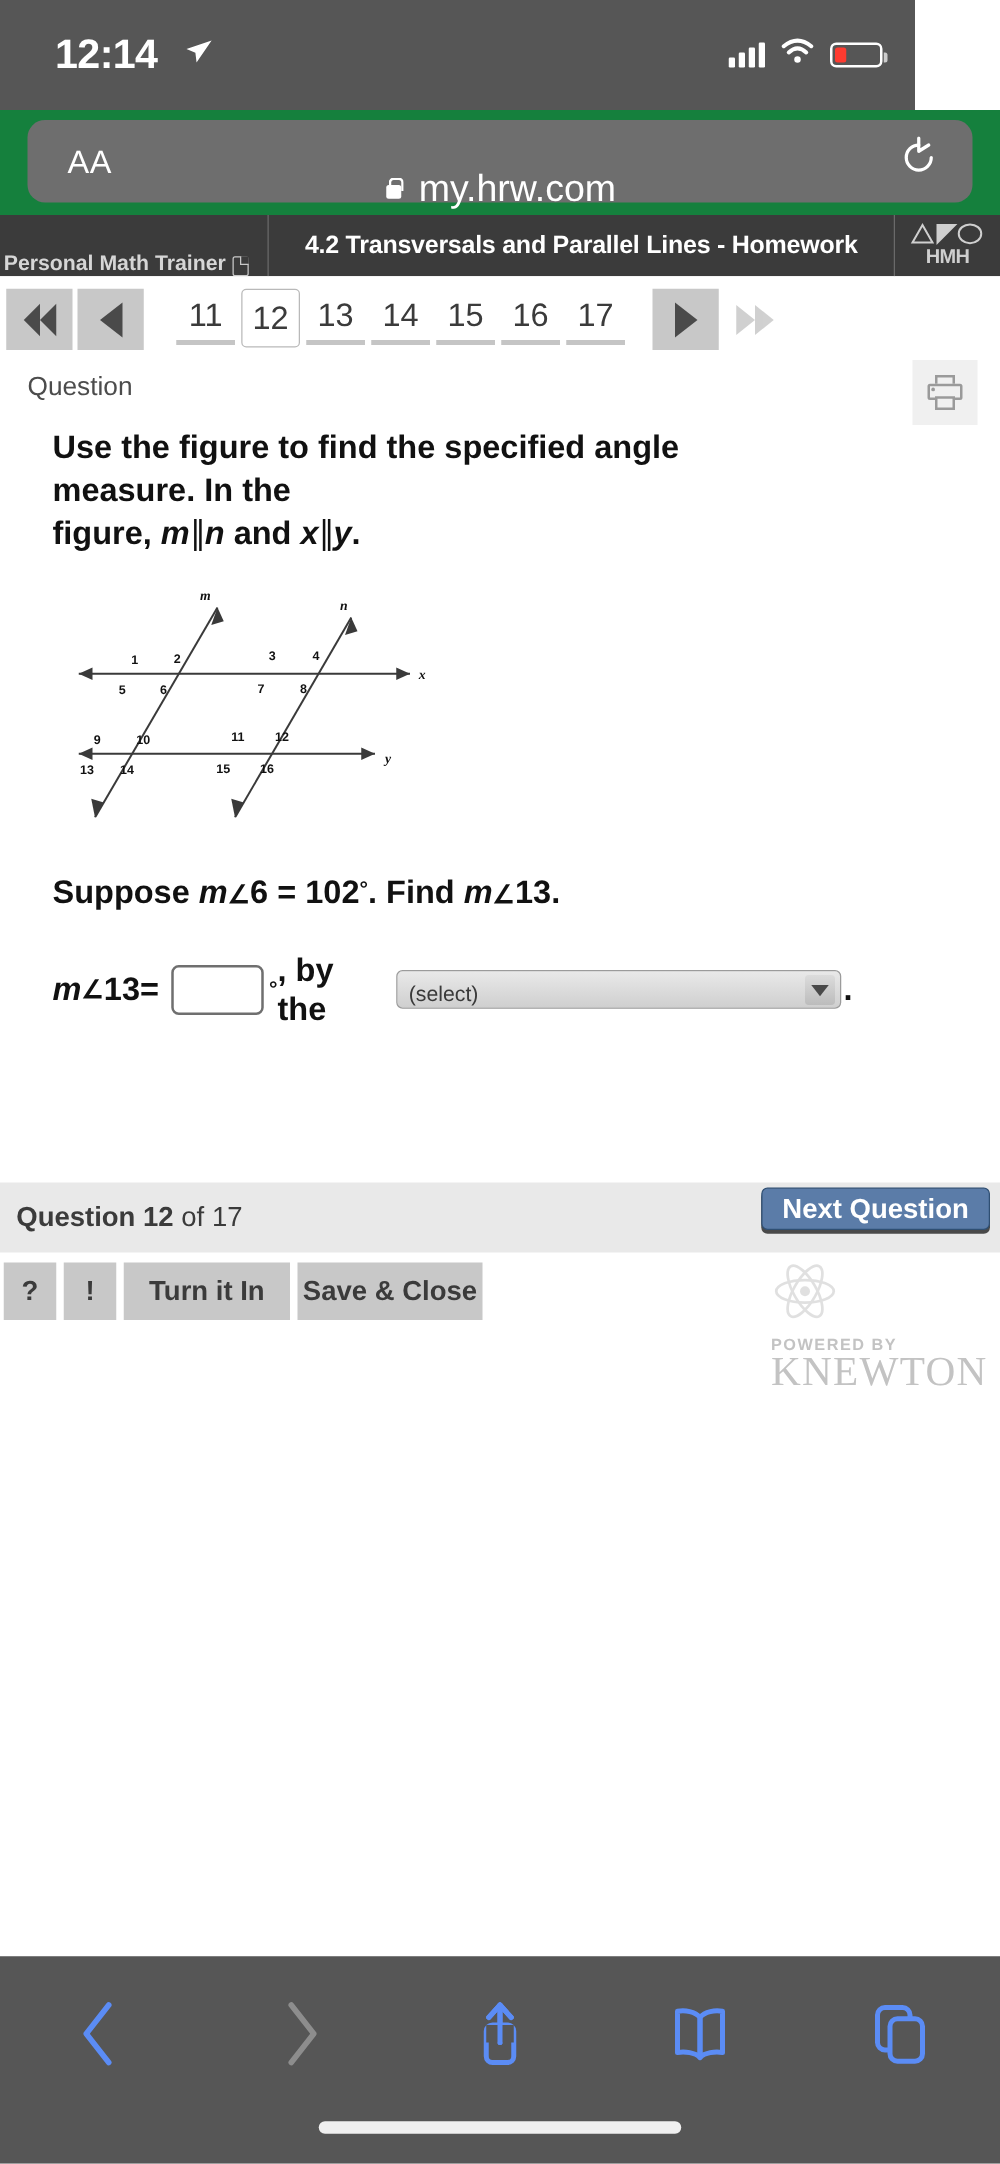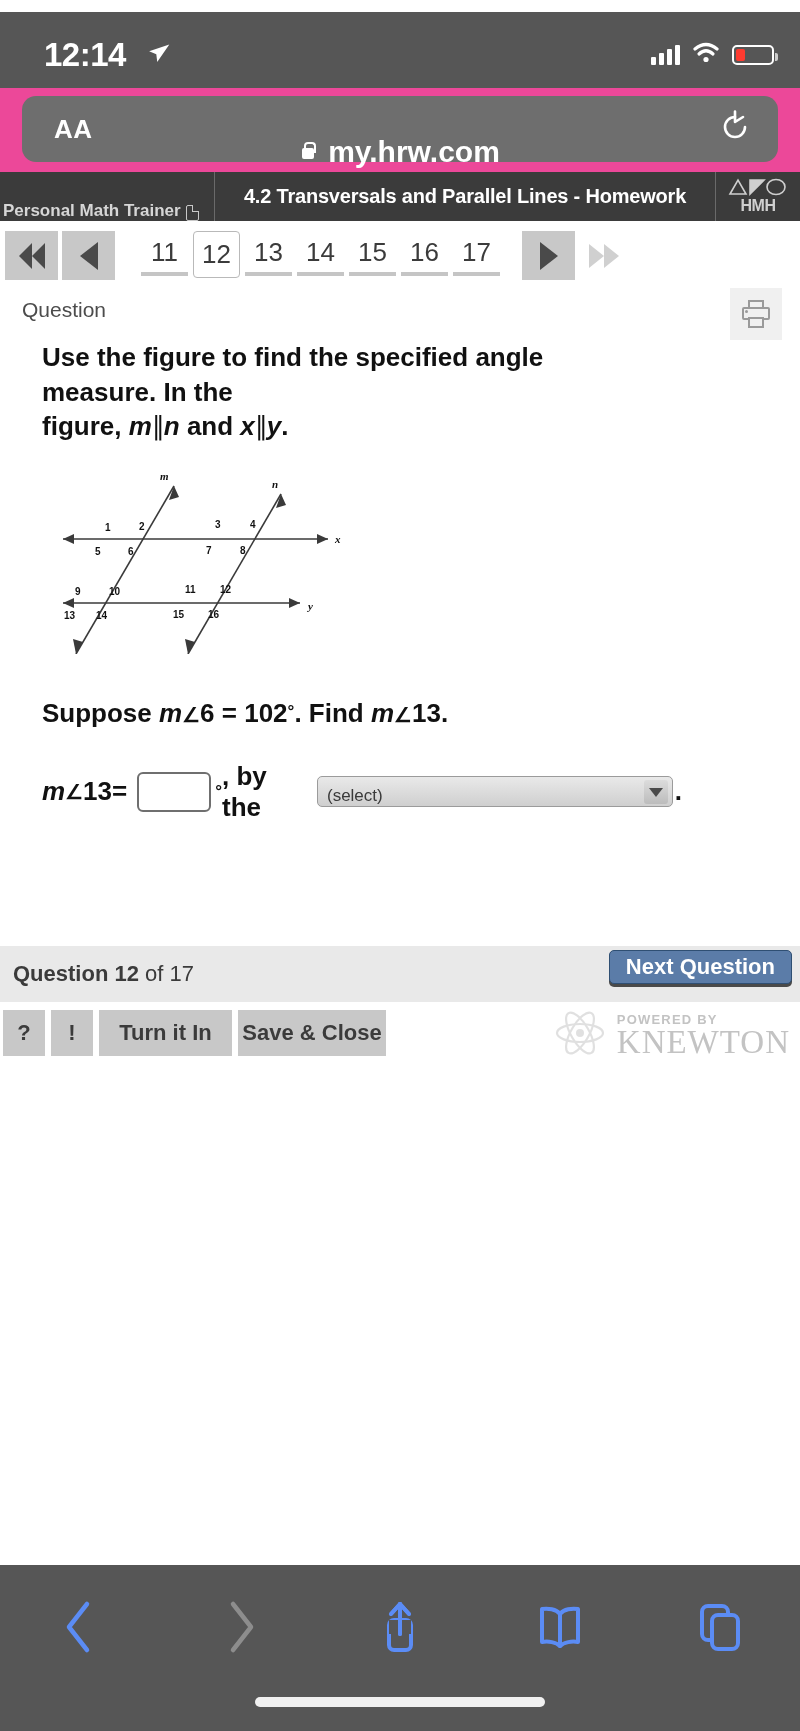--- a/index.html
+++ b/index.html
@@ -6,21 +6,21 @@
   html, body {
     width: 800px; height: 1731px;
     background: #ffffff;
     font-family: "Liberation Sans", sans-serif;
     overflow: hidden;
   }
   #screen { position: relative; width: 800px; height: 1731px; background:#fff; }
 
   
   .status-bar {
-    position:absolute; left:0; top:12px; width:800px; height:88px;
+    position:absolute; left:0; top:0; width:732px; height:88px;
     background:#565656;
   }
   .status-time {
     position:absolute; left:44px; top:24px;
     color:#fff; font-size:33px; font-weight:600; letter-spacing:-0.5px;
   }
   .loc-arrow { position:absolute; left:145px; top:28px; }
   .status-right { position:absolute; right:26px; top:30px; display:flex; align-items:center; gap:12px; }
   .signal { display:flex; align-items:flex-end; gap:3px; height:20px; }
   .signal i { display:block; width:5px; background:#fff; border-radius:1px; }
@@ -32,22 +32,21 @@
   }
   .battery::after{
     content:''; position:absolute; right:-6px; top:6px; width:3px;height:8px;
     background:#fff; border-radius:0 2px 2px 0; opacity:.7;
   }
   .battery .lvl{ height:100%; width:26%; background:#ff3b30; border-radius:2px; }
 
   
   .safari-top {
     position:absolute; left:0; top:88px; width:800px; height:84px;
-    background:#ec4899;
-    font-weight:bold;
+    background:#15803d;
   }
   .url-field {
     position:absolute; left:22px; top:8px; width:756px; height:66px;
     background:#6e6e6e; border-radius:14px;
     display:flex; align-items:center;
   }
   .aa-btn { position:absolute; left:32px; color:#fff; font-size:26px; letter-spacing:0.5px; }
   .url-center {
     position:absolute; left:0; right:0; display:flex; justify-content:center;
     align-items:center; gap:12px;margin-top:45px;
@@ -205,21 +204,21 @@
   .sbtn {
     position:absolute; top:0; height:46px; background:#c8c8c8;
     display:flex; align-items:center; justify-content:center;
     font-size:22px; font-weight:700; color:#3b3b3b;
   }
   .sbtn.help  { left:3px;  width:42px; }
   .sbtn.alert { left:51px; width:42px; }
   .sbtn.turn  { left:99px; width:133px; }
   .sbtn.save  { left:238px; width:148px; }
   .knewton {
-    position:absolute; right:10px; top:-2px; display:flex; align-items:flex-end; gap:10px;
+    position:absolute; right:10px; top:-2px; display:flex; align-items:flex-start; gap:10px;flex-direction:column;
   }
   .kn-atom { width:54px;height:50px; opacity:.5; }
   .kn-text { display:flex; flex-direction:column; color:#c3c3c3; }
   .kn-text .p { font-size:13px; letter-spacing:1.2px; font-weight:600; }
   .kn-text .n { font-size:33px; letter-spacing:1px; font-family:"Liberation Serif", serif; line-height:.95; }
 
   
   .safari-bottom {
     position:absolute; left:0; bottom:0; width:800px; height:166px;
     background:#565656;

